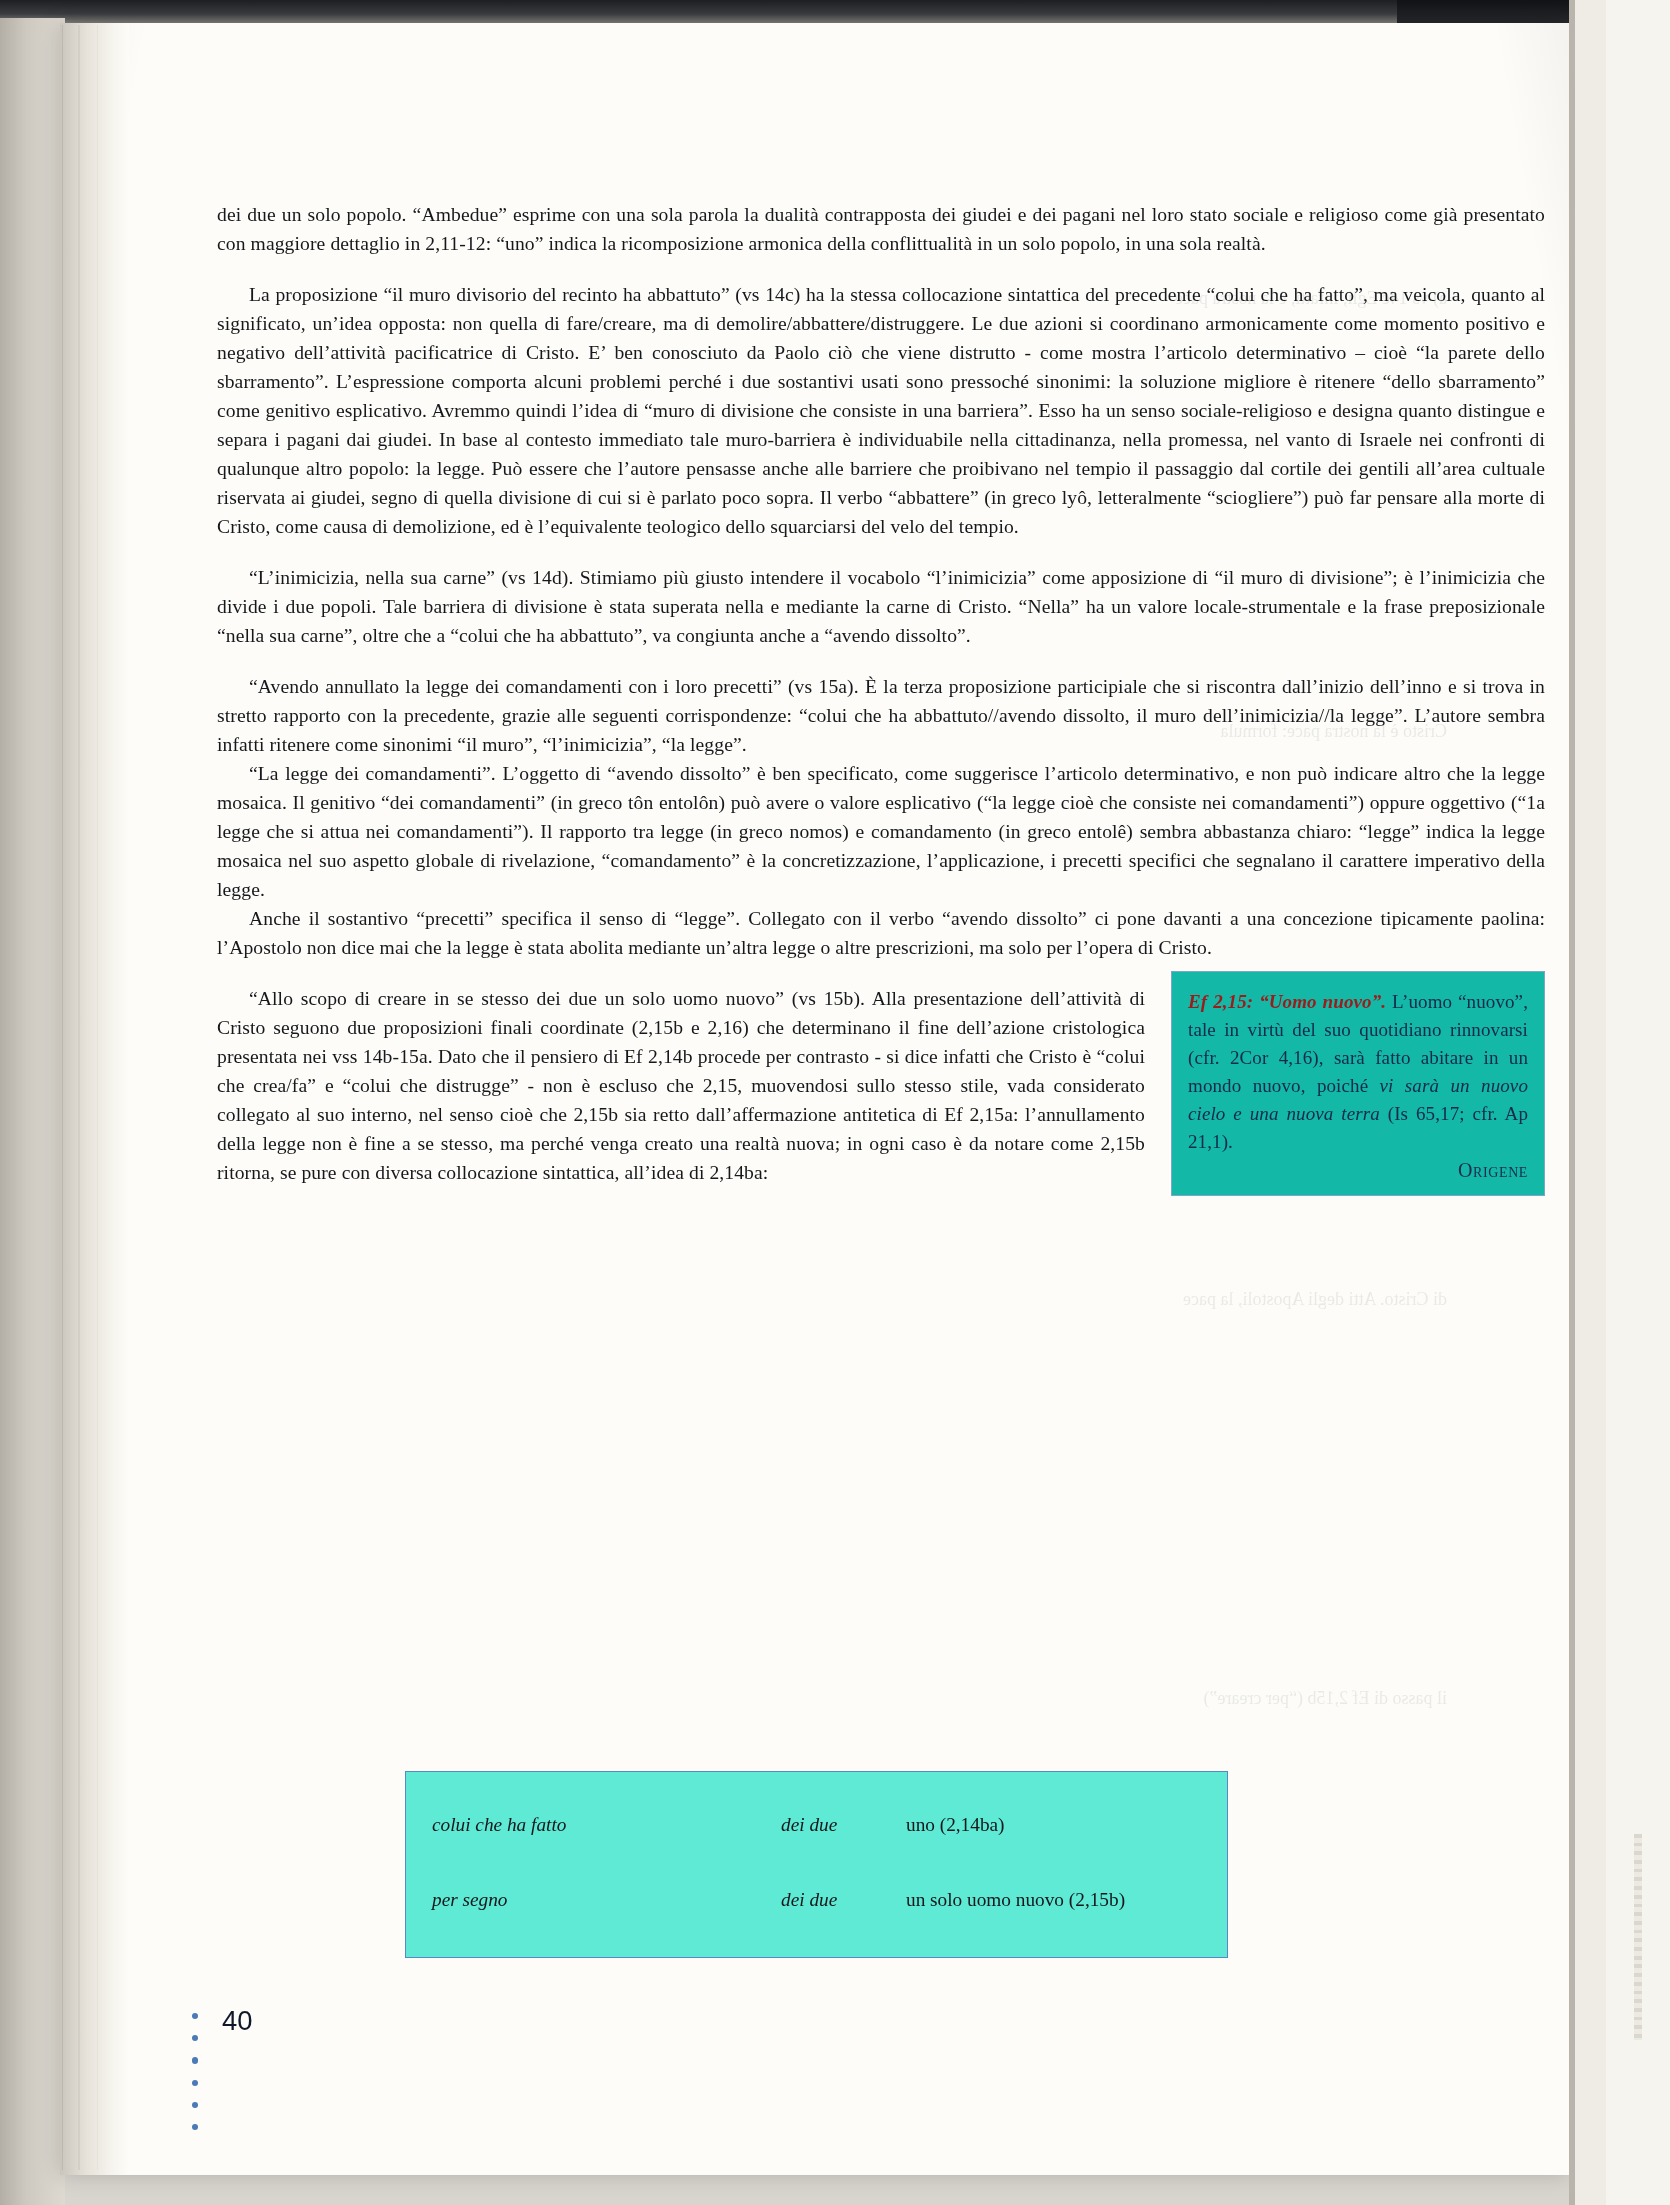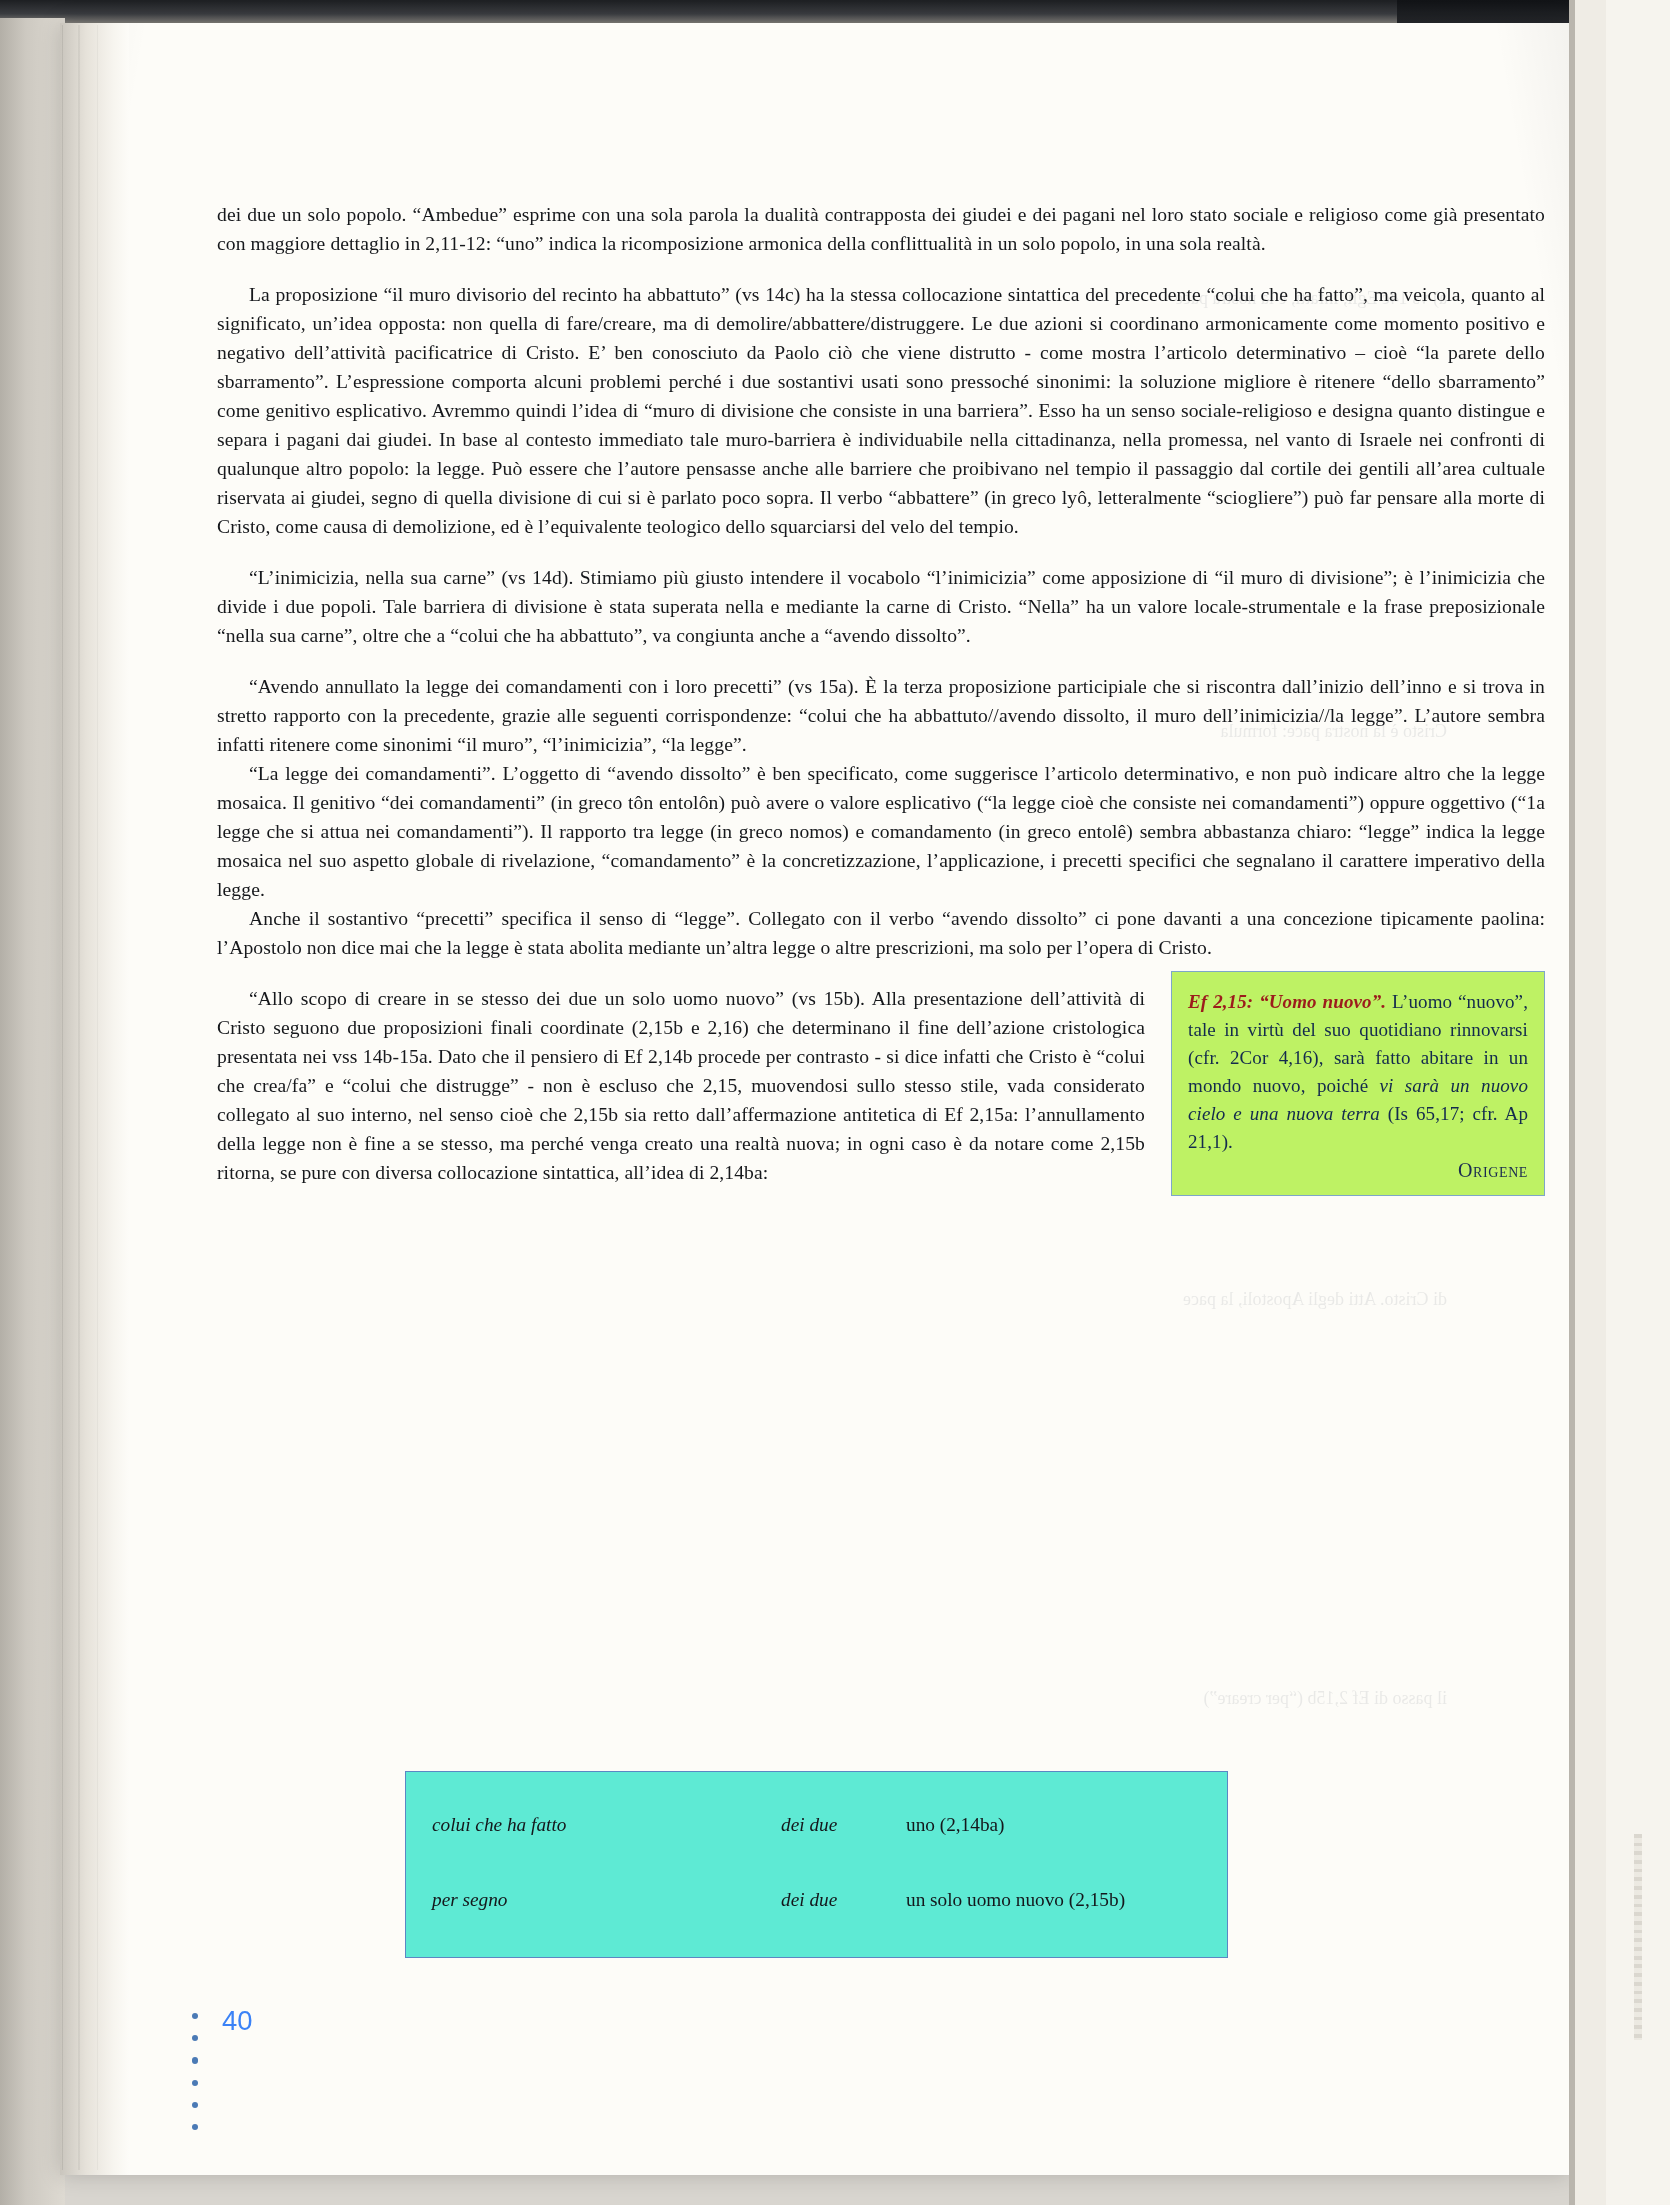--- a/index.html
+++ b/index.html
@@ -114,21 +114,21 @@
   p.indent { text-indent: 32px; }
   p.space-before { margin-top: 22px; }
   i, em { font-style: italic; }
 
   
   .quote-box {
     float: right;
     width: 374px;
     margin: 8.7px 0 6.2px 26px;
     border: 1.2px solid #7ea6c9;
-    background: #bef264;
+    background: #14b8a6;
     padding: 16px 16px 12.5px 16px;
     box-sizing: border-box;
   }
   .quote-box p {
     font-size: 19px;
     line-height: 28px;
     text-align: justify;
     color: #132a4d;
   }
   .quote-title {
@@ -180,21 +180,21 @@
     position: absolute;
     left: 474px;
   }
 
   
   .folio {
     position: absolute;
     left: 222px;
     top: 2005px;
     font-size: 27.4px;
-    color: #3b82f6;
+    color: #0f172a;
     font-family: "Liberation Sans", sans-serif;
   }
   .folio-dots {
     position: absolute;
     left: 192px;
     top: 2013px;
     width: 6.2px;
     height: 143px;
   }
   .folio-dots span {

